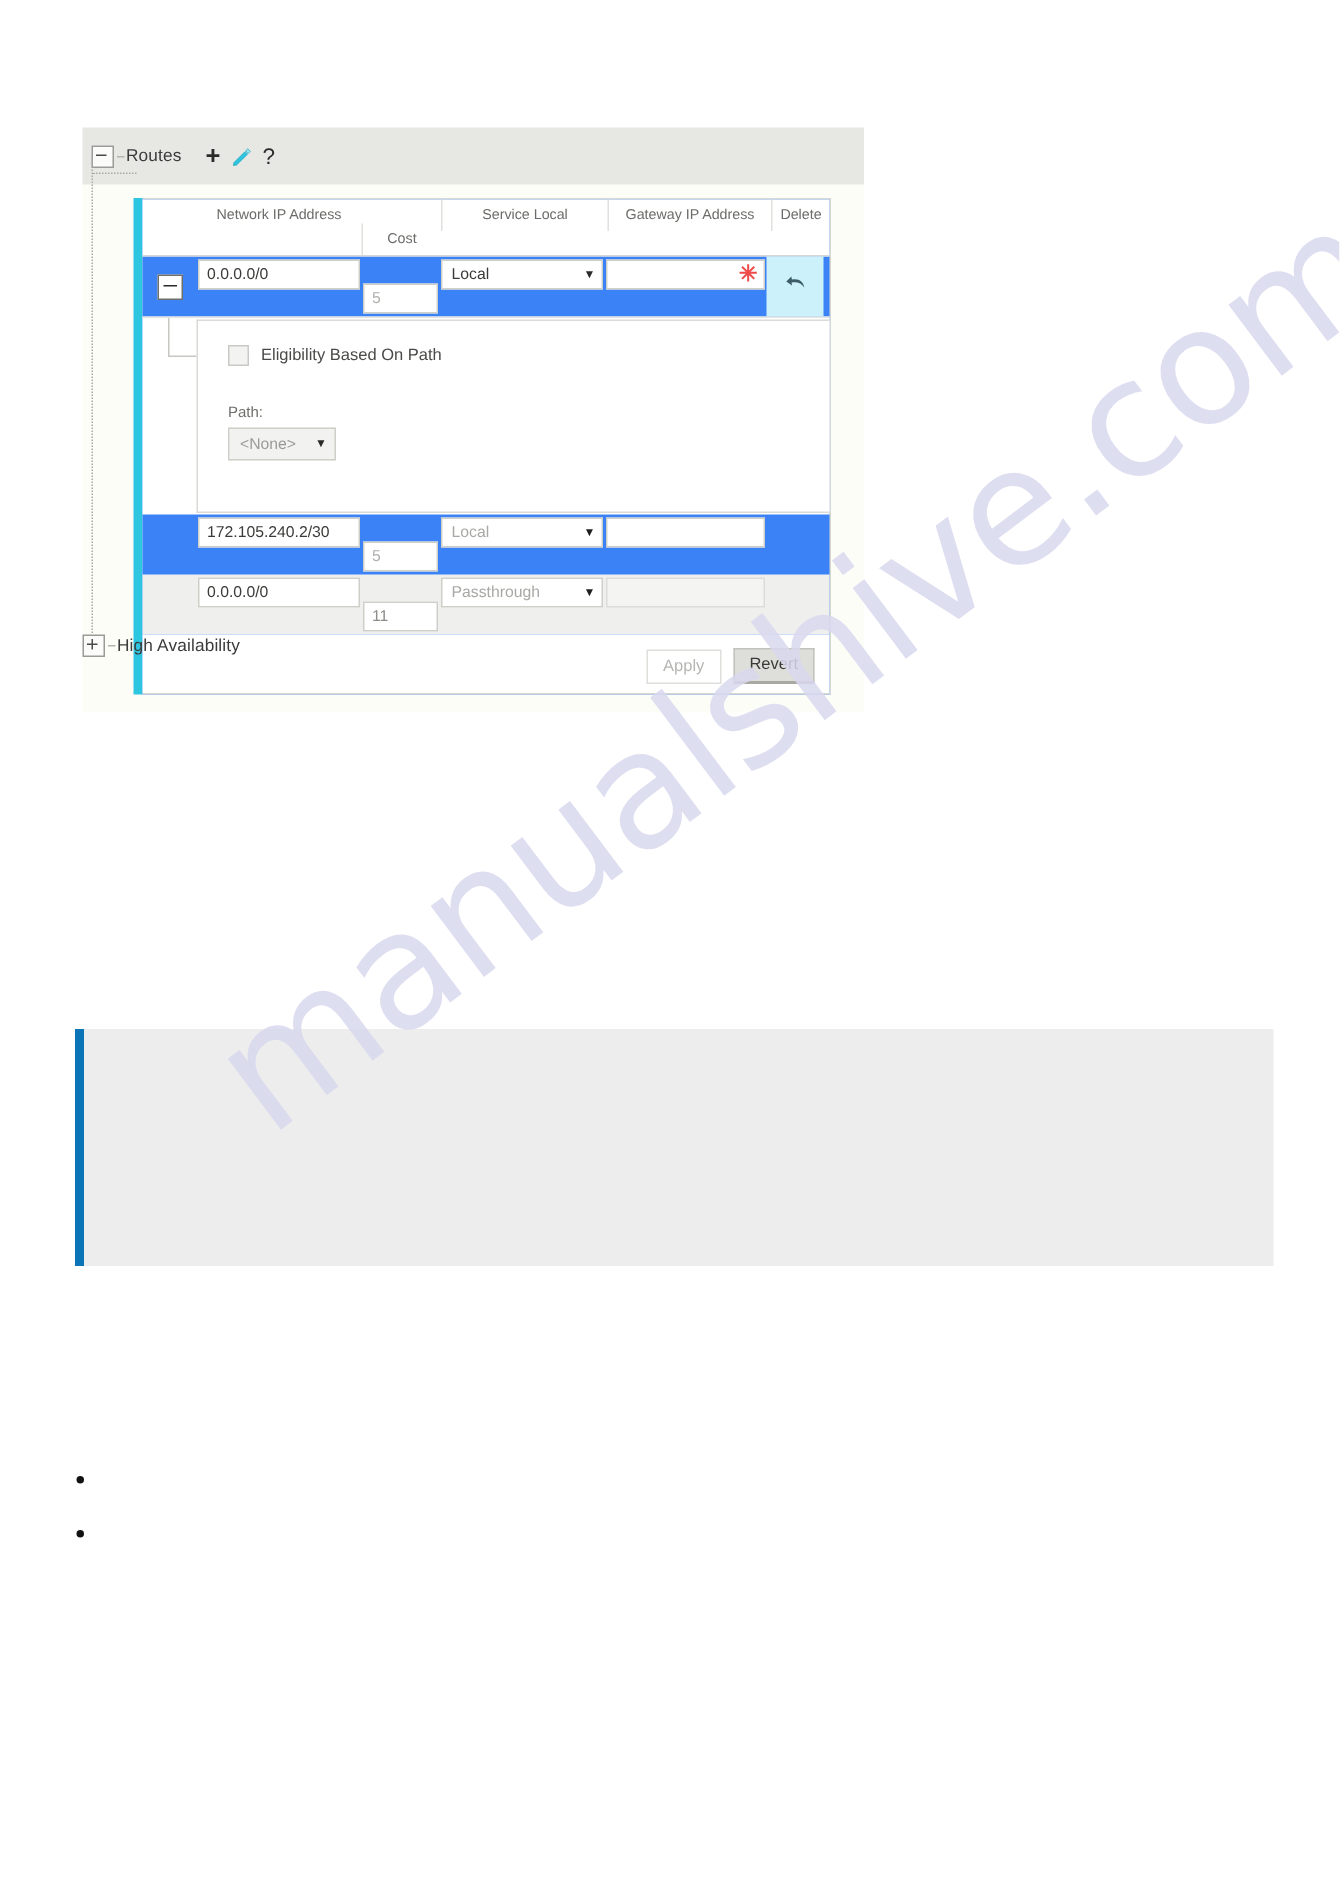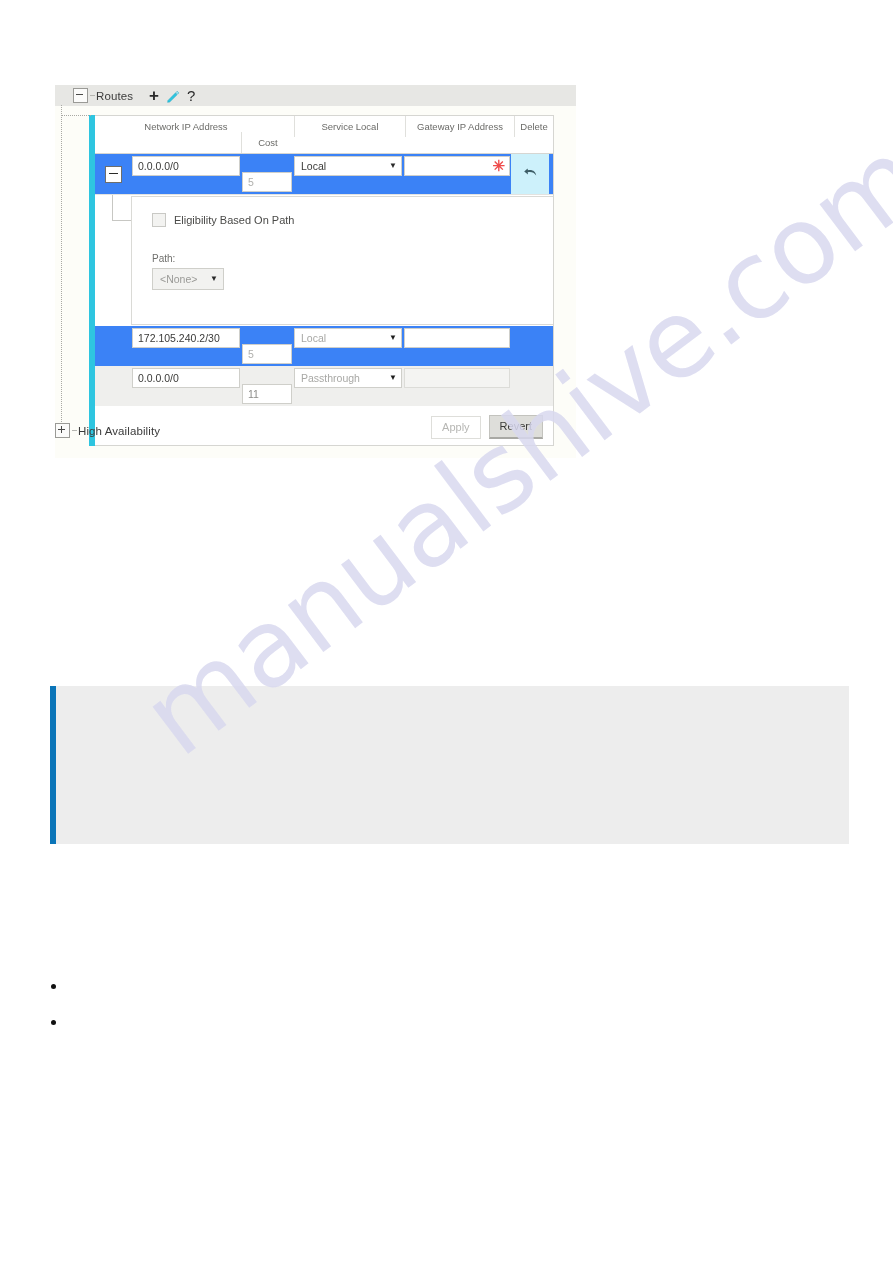--- a/index.html
+++ b/index.html
@@ -46,25 +46,25 @@
   
   #routes-panel {
     position: absolute;
     left: 55px;
     top: 85px;
     width: 521px;
     background: #fdfdf8;
     z-index: 2;
   }
   .panel-header {
-    height: 21px;
+    height: 38px;
     background: #e7e7e4;
     display: flex;
     align-items: center;
-    padding-left: 18px;
+    padding-left: 6px;
     box-sizing: border-box;
   }
   .tree-toggle {
     width: 13px;
     height: 13px;
     border: 1px solid #9a9a96;
     background: #fbfbfa;
     position: relative;
     display: inline-block;
     flex: 0 0 auto;

